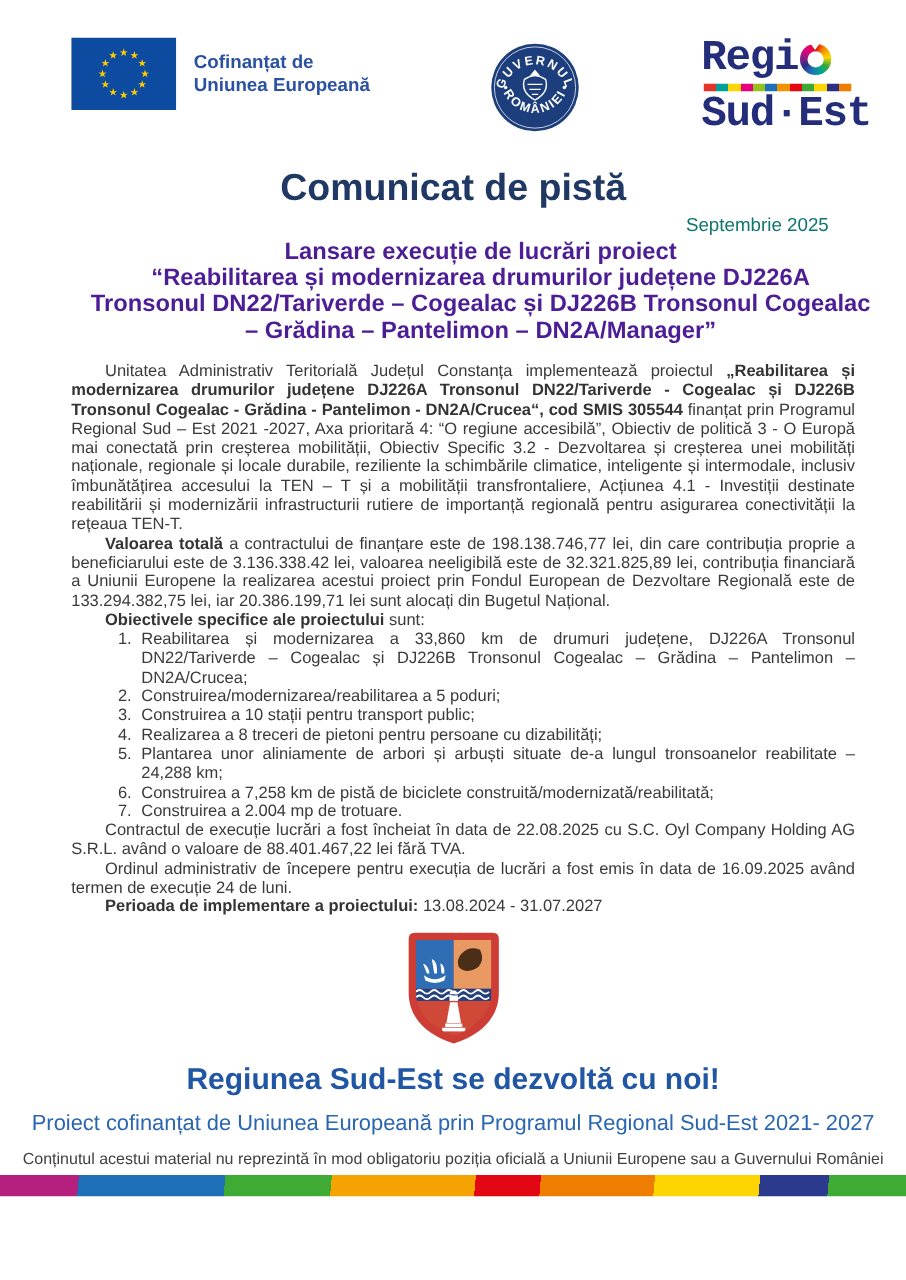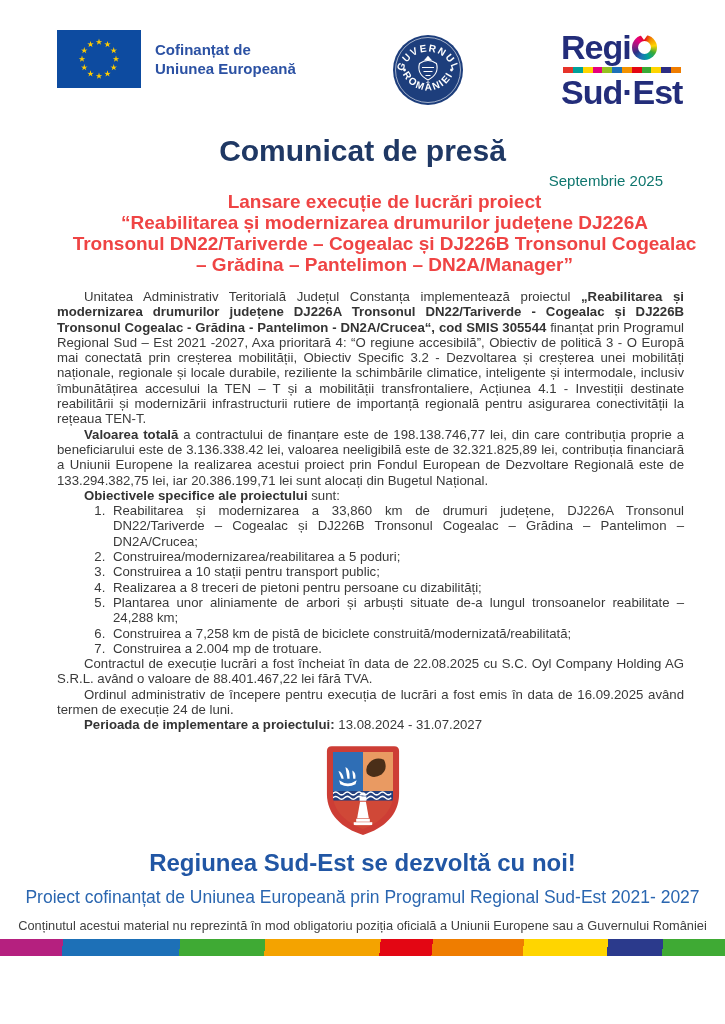--- a/index.html
+++ b/index.html
@@ -6,33 +6,33 @@
   .page{
     width:725px;height:1024px;margin:0 auto;background:#ffffff;position:relative;overflow:hidden;
     font-family:"Liberation Sans","DejaVu Sans",sans-serif;color:#3c3c3c;
   }
   
   .header{display:flex;align-items:flex-start;justify-content:space-between;padding:30px 42px 0 57px;height:84px;}
   .eu-block{display:flex;align-items:center;gap:14px;}
   .eu-flag{display:block;}
   .eu-label{font-weight:bold;color:#2b51a3;font-size:15px;line-height:1.3;}
   .gov-seal{margin-top:4px;}
-  .regio{width:122px;text-align:left;line-height:1;margin-top:0;}
+  .regio{width:122px;text-align:left;line-height:1;margin-top:0;font-family:Liberation Mono, monospace;}
   .regio-top{font-weight:800;font-size:34px;color:#232d7a;letter-spacing:-1px;display:flex;align-items:center;}
   .regio-wheel{width:25px;height:25px;border-radius:50%;margin-left:1px;position:relative;
     background:conic-gradient(#e30613,#f39200,#ffd500,#3aaa35,#00a19a,#1d71b8,#2d2e83,#951b81,#e6007e,#e30613);}
   .regio-wheel::after{content:"";position:absolute;inset:6px;background:#fff;border-radius:50%;}
   .regio-wheel::before{content:"";position:absolute;left:50%;top:-2px;transform:translateX(-50%);
     border-left:5px solid transparent;border-right:5px solid transparent;border-top:7px solid #fff;z-index:2;}
   .regio-stripe{height:6px;width:118px;margin:3px 0 2px 2px;}
   .regio-bottom{font-weight:800;font-size:34px;color:#232d7a;letter-spacing:-1px;}
   
   .title{margin-top:20px;text-align:center;font-weight:bold;font-size:30px;color:#1f3864;}
   .date{ text-align:right;margin:4px 62px 0 0;font-size:15px;color:#0f766e;}
-  .subtitle{margin-top:2px;text-align:center;font-weight:bold;font-size:19px;line-height:21px;color:#ef4444;padding-left:44px;}
+  .subtitle{margin-top:2px;text-align:center;font-weight:bold;font-size:19px;line-height:21px;color:#4c1d95;padding-left:44px;}
   .subtitle div{margin:0;}
   
   .body{margin:14px 41px 0 57px;font-size:13.2px;line-height:15.3px;text-align:justify;color:#3a3a3a;}
   .body p{margin:0;text-indent:27px;}
   .body b{color:#343434;}
   ol.objectives{margin:0 0 0 34px;padding:0 0 0 18px;}
   ol.objectives li{padding-left:4px;margin:0;}
   
   .coat{margin:10px auto 0 auto;width:78px;display:block;text-align:center;}
   
@@ -98,21 +98,21 @@
     <div class="regio">
       <div class="regio-top">
         <span>Regi</span>
         <span class="regio-wheel"></span>
       </div>
       <div class="regio-stripe" id="regio-stripe" style="background: linear-gradient(90deg, rgb(230, 51, 42) 0%, rgb(230, 51, 42) 8.33%, rgb(0, 161, 154) 8.33%, rgb(0, 161, 154) 16.67%, rgb(255, 213, 0) 16.67%, rgb(255, 213, 0) 25%, rgb(230, 0, 126) 25%, rgb(230, 0, 126) 33.33%, rgb(149, 193, 31) 33.33%, rgb(149, 193, 31) 41.67%, rgb(29, 113, 184) 41.67%, rgb(29, 113, 184) 50%, rgb(243, 146, 0) 50%, rgb(243, 146, 0) 58.33%, rgb(227, 6, 19) 58.33%, rgb(227, 6, 19) 66.67%, rgb(58, 170, 53) 66.67%, rgb(58, 170, 53) 75%, rgb(255, 213, 0) 75%, rgb(255, 213, 0) 83.33%, rgb(45, 46, 131) 83.33%, rgb(45, 46, 131) 91.67%, rgb(239, 125, 0) 91.67%, rgb(239, 125, 0) 100%);"></div>
       <div class="regio-bottom">Sud·Est</div>
     </div>
   </div>
 
-  <div class="title">Comunicat de presă</div>
+  <div class="title">Comunicat de pistă</div>
   <div class="date">Septembrie 2025</div>
 
   <div class="subtitle">
     <div>Lansare execuție de lucrări proiect</div>
     <div>“Reabilitarea și modernizarea drumurilor județene DJ226A</div>
     <div>Tronsonul DN22/Tariverde – Cogealac și DJ226B Tronsonul Cogealac</div>
     <div>– Grădina – Pantelimon – DN2A/Manager”</div>
   </div>
 
   <div class="body">

